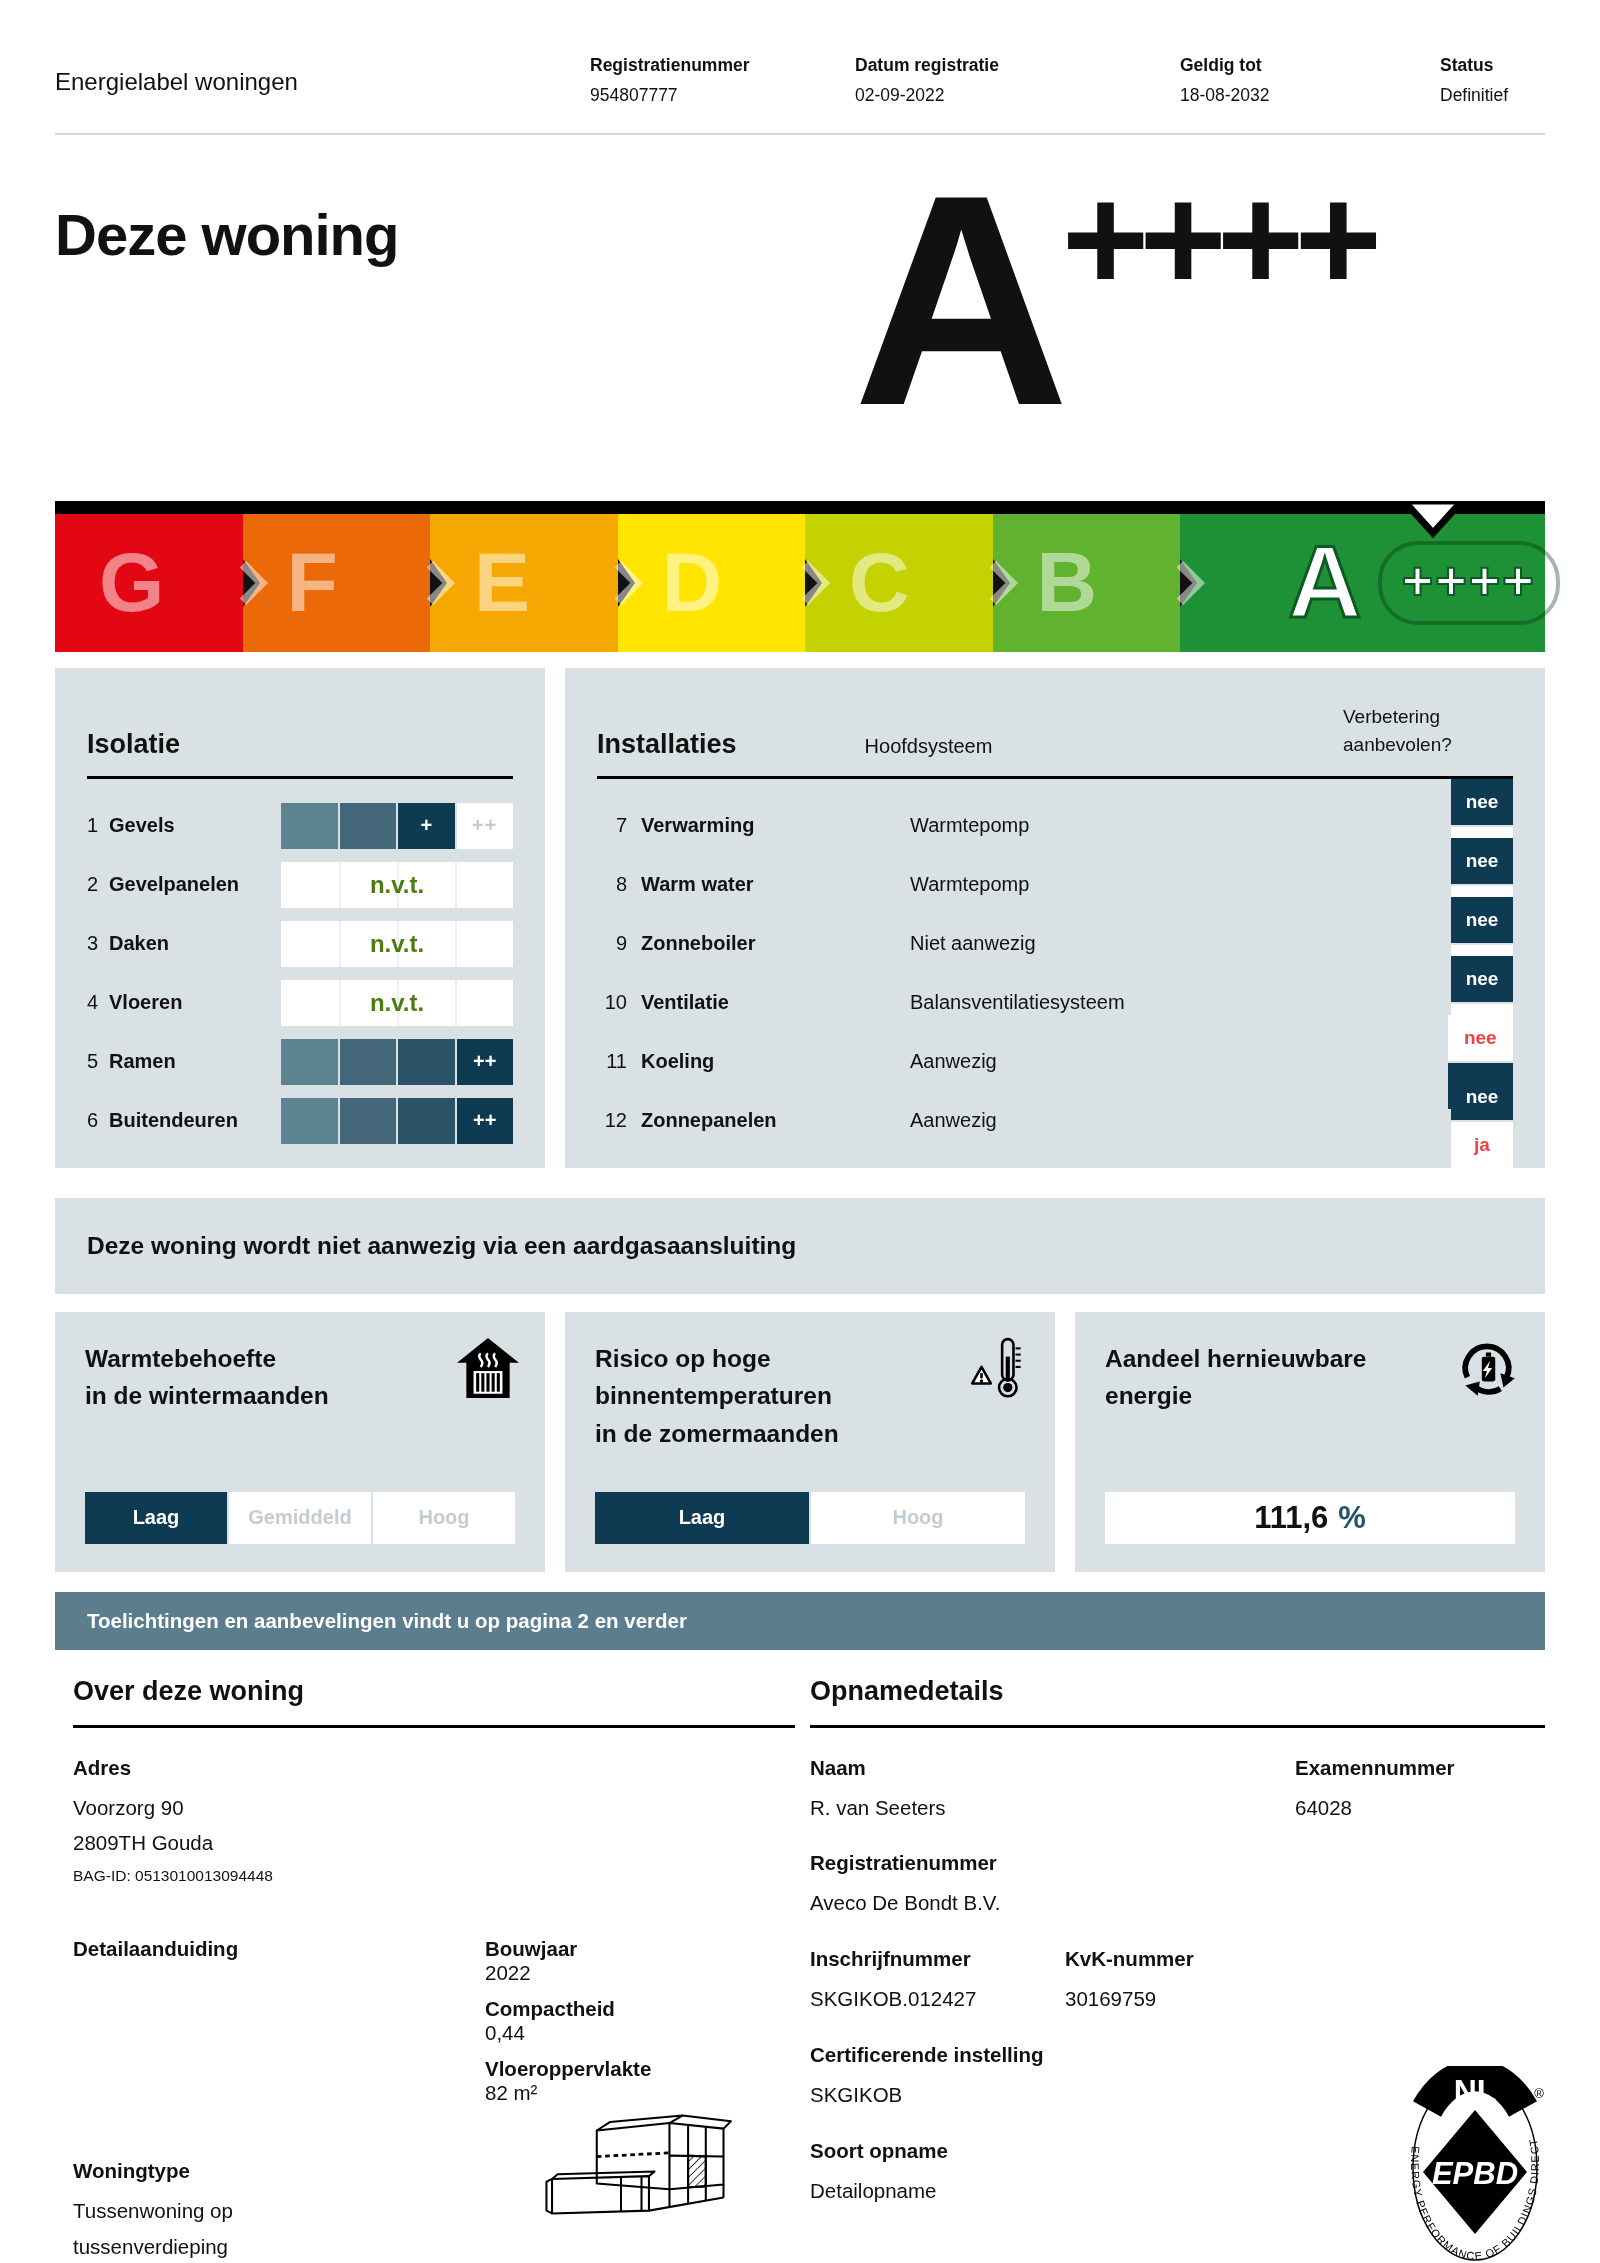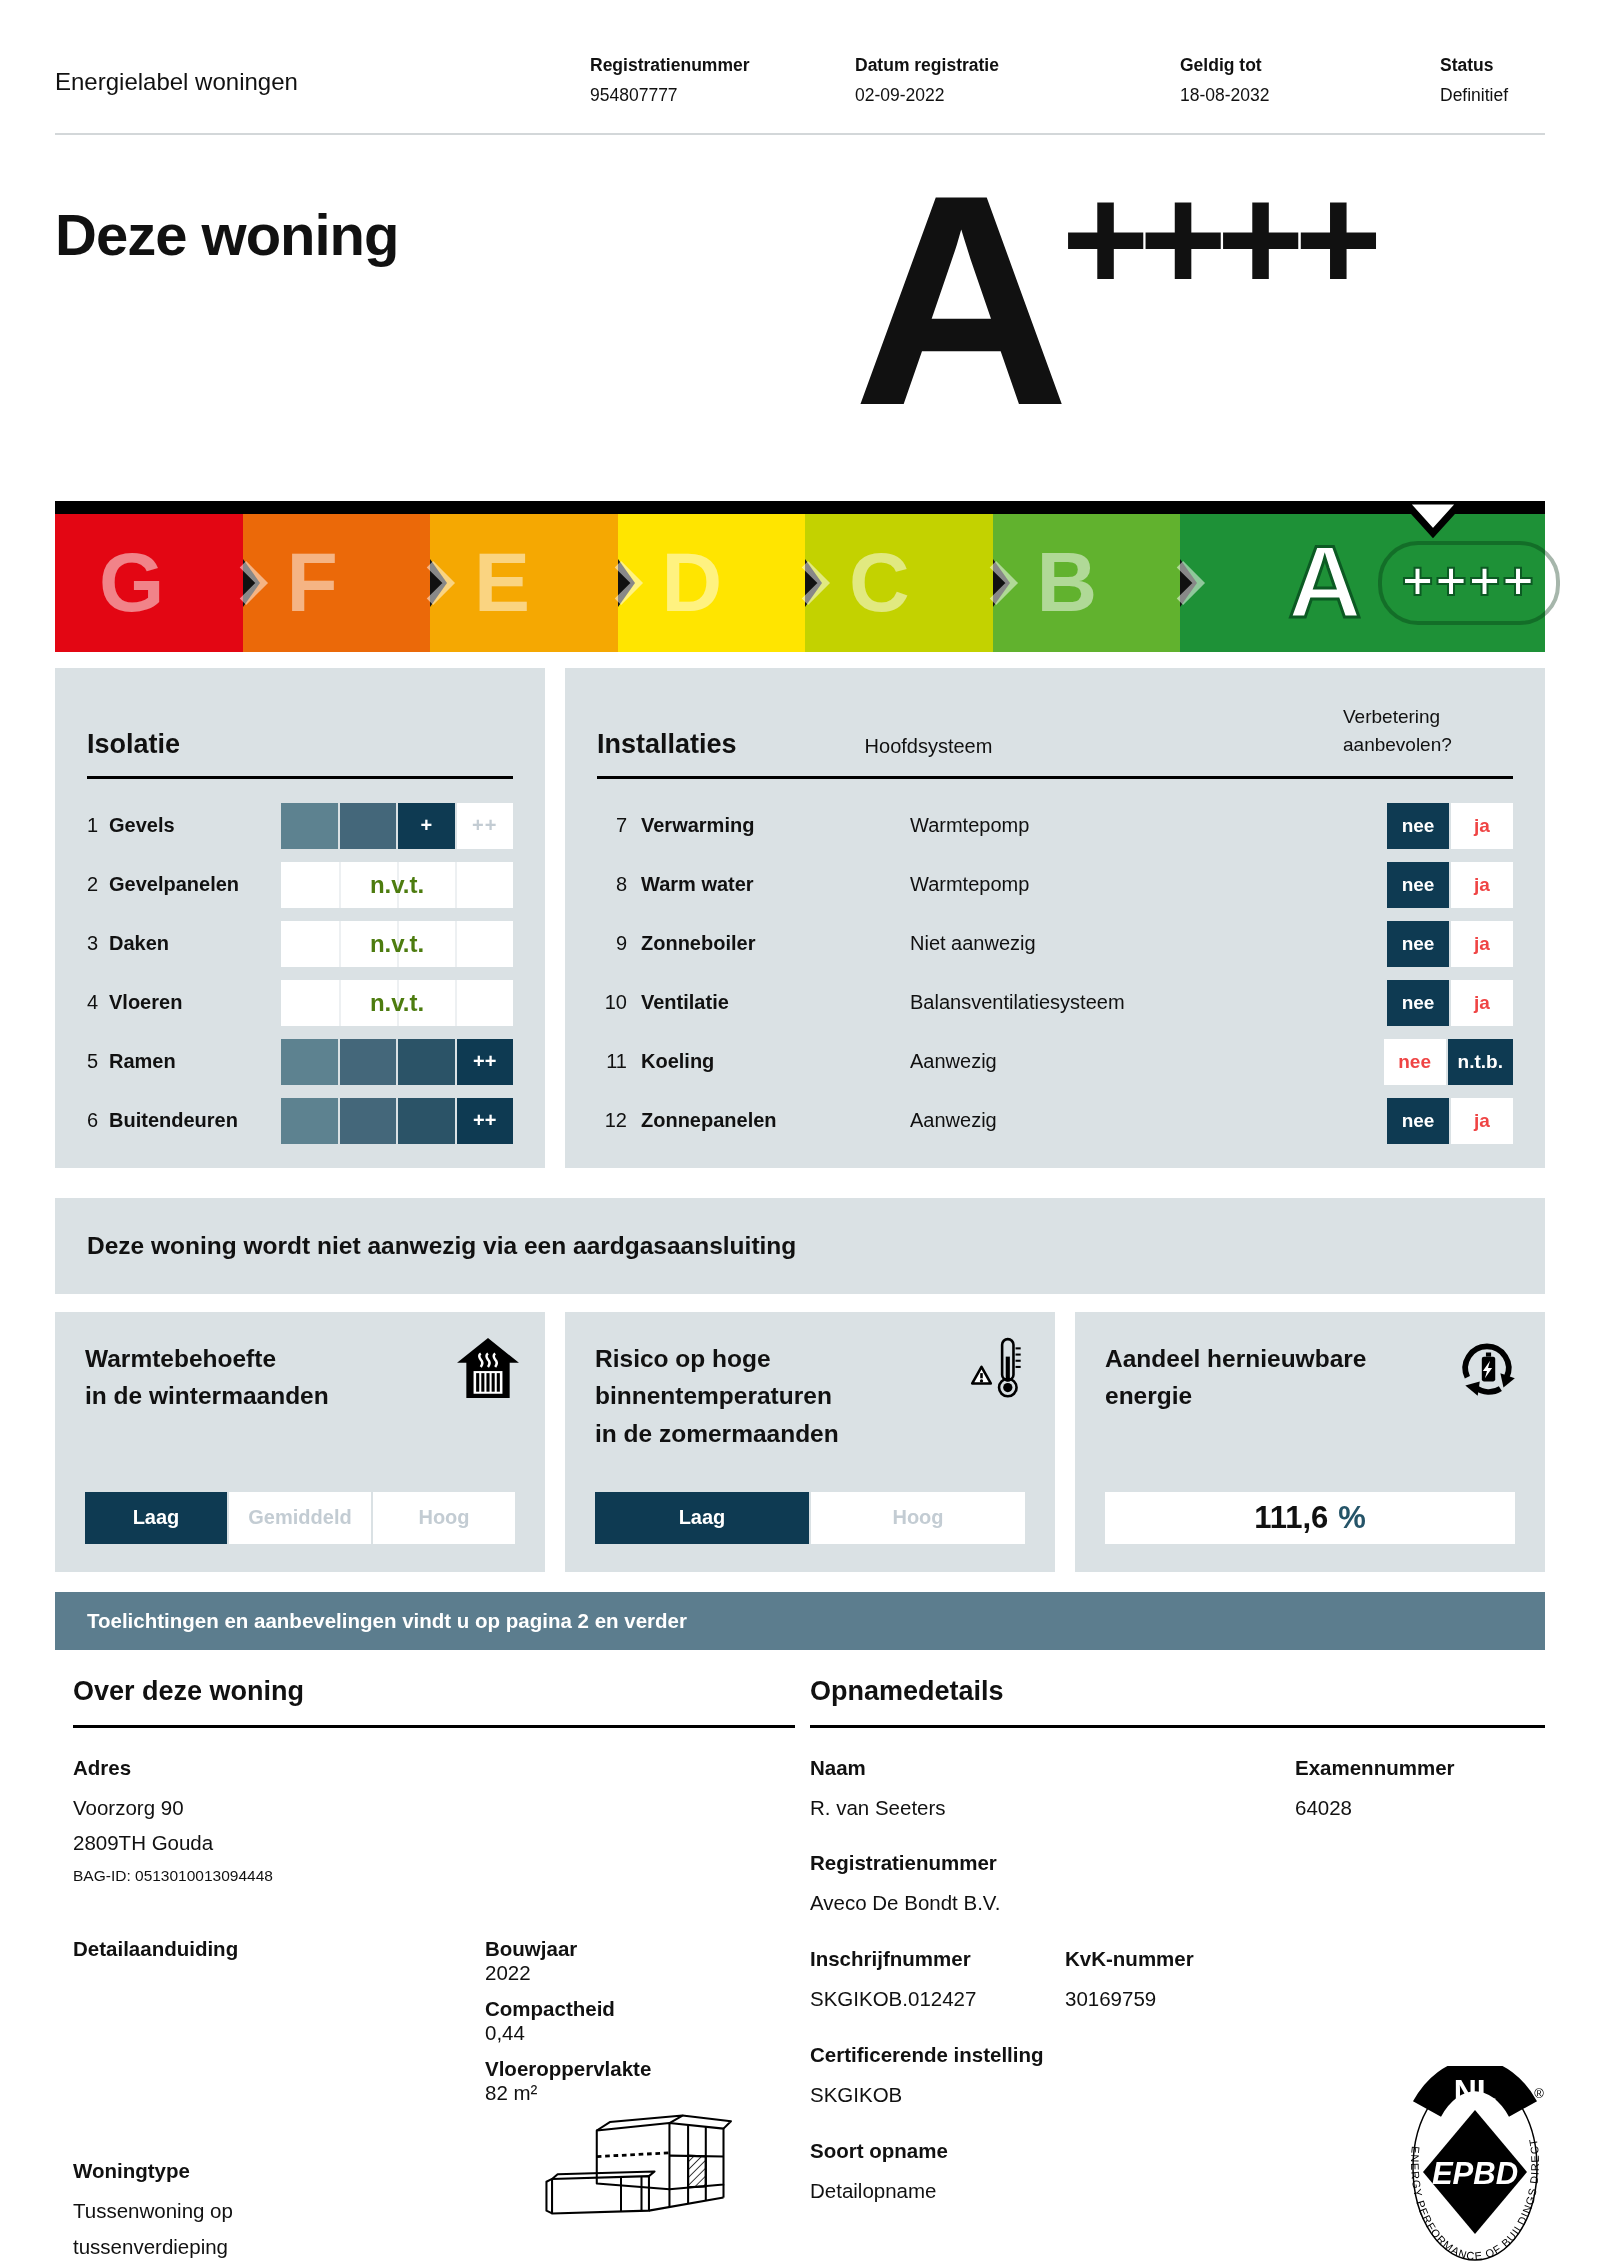--- a/index.html
+++ b/index.html
@@ -69,21 +69,21 @@
   .cell.empty{background:#fff;color:#c3ccd3;letter-spacing:1px;}
   .rating.nvt{position:relative;background:#fff;align-items:center;justify-content:center;}
   .nvt-text{color:#4d7c0f;font-weight:bold;font-size:24px;z-index:1;text-align:center;}
   .tick{position:absolute;top:0;bottom:0;width:2px;background:#edf0f2;}
   .t1{left:25%;} .t2{left:50%;} .t3{left:75%;}
 
   .irow2{display:flex;align-items:center;height:46px;margin-bottom:13px;}
   .inum{width:30px;text-align:right;margin-right:14px;font-size:20px;}
   .ilbl{width:269px;font-weight:bold;font-size:20px;}
   .isys{flex:1;font-size:20px;}
-  .opts{display:flex;gap:2px;}
+  .opts{display:flex;gap:2px;flex-direction:column;}
   .opt{min-width:62px;height:46px;display:flex;align-items:center;justify-content:center;
        font-size:19px;font-weight:bold;padding:0 10px;box-sizing:border-box;}
   .opt.sel{background:#0e3a52;color:#fff;}
   .opt.dim{background:#fff;color:#ef4444;}
 
   
   .gas{margin-top:30px;height:96px;background:#dae1e4;display:flex;align-items:center;
        padding:0 32px;font-size:24.5px;font-weight:bold;}
 
   

